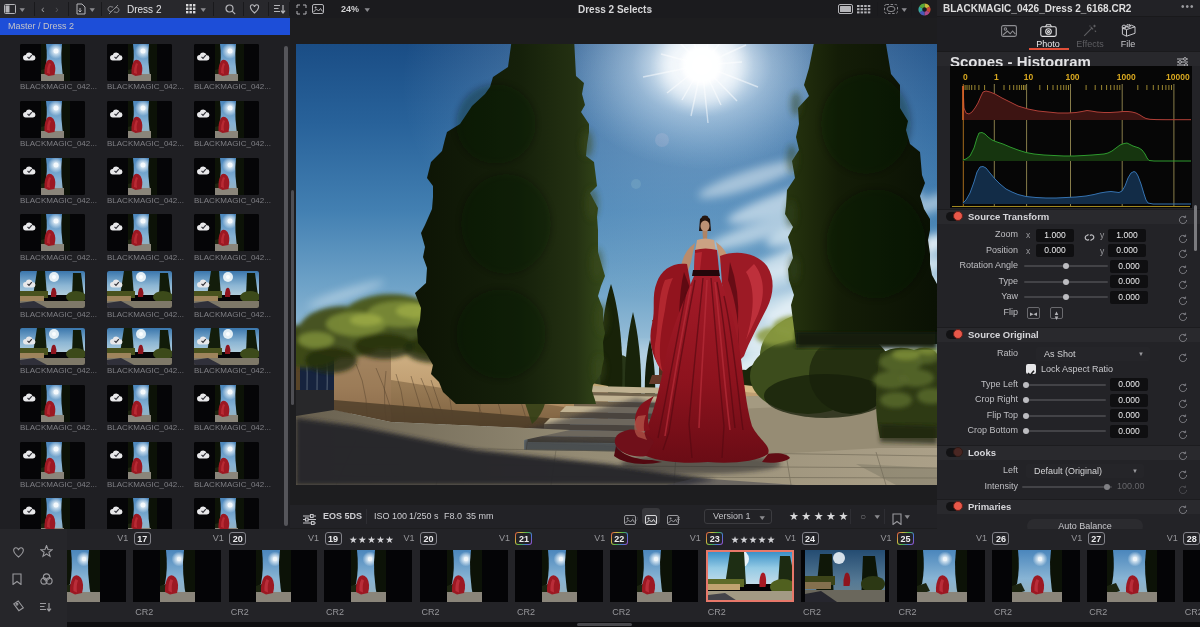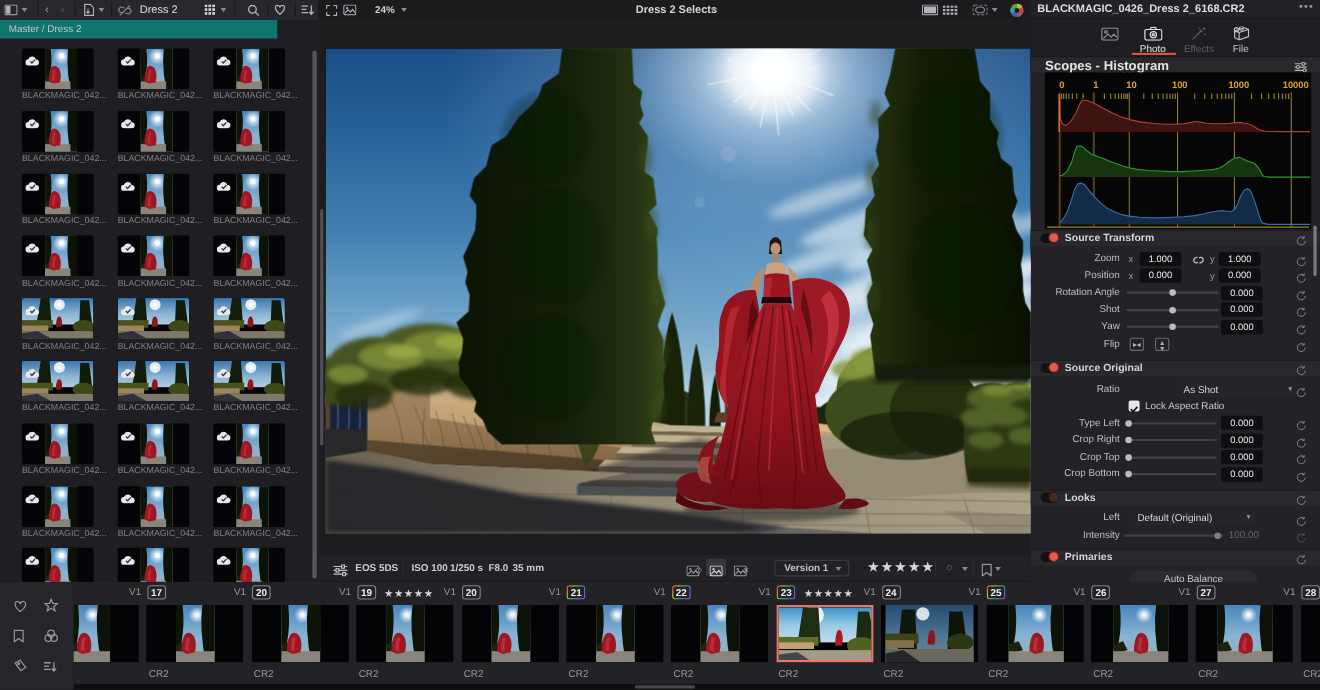--- a/index.html
+++ b/index.html
@@ -5,25 +5,25 @@
 * { margin:0; padding:0; box-sizing:border-box; }
 html,body { width:1200px; height:627px; background:#1d1d1f; font-family:"Liberation Sans", sans-serif; overflow:hidden; }
 #app { position:relative; width:1200px; height:627px; overflow:hidden; }
 #topbar { position:absolute; left:0; top:0; width:1200px; height:18px; background:#1b1b1e; }
 #topbar-left { position:absolute; left:0; top:0; width:290px; height:18px; background:#28282c; }
 #topbar-right { position:absolute; left:937px; top:0; width:263px; height:18px; background:#222226; }
 .tbi { position:absolute; top:0; height:18px; display:flex; align-items:center; color:#b4b4b8; font-size:9px; }
 .sep { position:absolute; top:2px; width:1px; height:14px; background:#19191c; }
 .chev { font-size:6.5px; color:#8a8a8e; transform:scaleX(1.4); display:inline-block; }
 #leftpanel { position:absolute; left:0; top:18px; width:290px; height:511px; background:#1f1f23; overflow:hidden; }
-#breadcrumb { position:absolute; left:0; top:0; width:252px; height:17px; background:#0f766e; color:#c4c4c8; font-size:9px; line-height:17px; padding-left:8px; }
+#breadcrumb { position:absolute; left:0; top:0; width:290px; height:17px; background:#1d4ed8; color:#c4c4c8; font-size:9px; line-height:17px; padding-left:8px; }
 .gthumb { position:absolute; width:65px; height:37px; background:#060608; border-radius:2px; overflow:hidden; }
 .glabel { position:absolute; width:72px; font-size:8px; color:#7f7f84; white-space:nowrap; }
 #lscroll { position:absolute; left:284px; top:28px; width:4px; height:480px; background:#55555a; border-radius:2px; }
-#photoarea { position:absolute; left:290px; top:18px; width:647px; height:511px; background:#1d1d1f;font-weight:bold; }
+#photoarea { position:absolute; left:290px; top:18px; width:647px; height:511px; background:#1d1d1f; }
 #photo { position:absolute; left:6px; top:26px; width:641px; height:441px; background:#000; }
 #phototools { position:absolute; left:0px; top:487px; width:647px; height:23px; background:#222226; }
 .ptxt { position:absolute; top:0; height:23px; line-height:23px; font-size:9px; color:#cdcdd1; }
 #rightpanel { position:absolute; left:937px; top:0px; width:263px; height:529px; background:#232327; overflow:hidden; }
 .sechead { position:absolute; left:937px; width:263px; height:15px; background:#29292d; border-top:1px solid #1c1c1f; }
 .toggle { position:absolute; left:946px; width:16px; height:9px; background:#121214; border-radius:5px; }
 .toggle i { position:absolute; right:-1px; top:-1px; width:10px; height:10px; border-radius:50%; background:#e8584a; border:1px solid #69201a; }
 .toggle.off i { background:#4a2723; border-color:#301a16; }
 .rlabel { position:absolute; font-size:9px; color:#bfbfc3; text-align:right; width:90px; }
 .vbox { position:absolute; width:38px; height:13px; background:#0f0f11; border-radius:2px; color:#ececee; font-size:8.5px; text-align:center; line-height:13px; }
@@ -1306,21 +1306,21 @@
           <path d="M2.4 4 L11.3 1.2 L15 2.8 L15 9.3 L6.5 12.2 L2.4 10.2 Z"></path>
           <path d="M2.4 4 L6.5 5.6 L6.5 12.2 M6.5 5.6 L15 2.8"></path>
           <circle cx="4" cy="3" r="1.9"></circle>
           <circle cx="8.5" cy="1.8" r="1.7"></circle>
         </g>
       </svg>
     </div>
 <div style="position:absolute;left:1106px;top:39px;width:44px;text-align:center;font-size:9px;color:#c6c6ca">File</div>
 <div style="position:absolute;left:1029px;top:47.5px;width:40px;height:2px;background:#e04f39"></div>
 <div style="position:absolute;left:937px;top:51px;width:263px;height:15px;background:#28282c;border-top:1px solid #1a1a1c"></div>
-<div style="position:absolute;left:950px;top:52.5px;font-size:12px;font-weight:bold;color:#e2e2e4">Scopes - Histogram</div>
+<div style="position:absolute;left:950px;top:52.5px;font-size:15px;font-weight:bold;color:#e2e2e4">Scopes - Histogram</div>
 <div style="position:absolute;left:1176px;top:53px"><svg width="13" height="10" viewBox="0 0 13 10" style="">
         <g stroke="#b4b4b8" stroke-width="1" fill="none">
           <path d="M1 2 h11 M1 5 h11 M1 8 h11"></path>
           <circle cx="9" cy="2" r="1.4" fill="#232327"></circle>
           <circle cx="4" cy="5" r="1.4" fill="#232327"></circle>
           <circle cx="10" cy="8" r="1.4" fill="#232327"></circle>
         </g>
       </svg></div>
 <div style="position:absolute;left:950px;top:66px;width:242px;height:142px;background:#050505"><svg width="242" height="142" viewBox="0 0 242 142">
         <rect width="242" height="142" fill="#060606"></rect>
@@ -1426,21 +1426,21 @@
 <div class="rlabel" style="left:928px;top:260px">Rotation Angle</div>
 <div class="slider" style="left:1024px;top:265px;width:84px"></div>
 <div class="sdot" style="background:#bcbcc0;position:absolute;top:263px;left:1063px"></div>
 <div class="vbox" style="left:1110px;top:259.5px">0.000</div>
 <div style="position:absolute;left:1178px;top:260.5px"><svg width="10" height="10" viewBox="0 0 10 10" style="">
         <g stroke="#85858a" stroke-width="0.9" fill="none">
           <path d="M8.6 5 a3.6 3.6 0 1 1 -1.2 -2.7"></path>
           <path d="M7.6 0.6 L7.6 2.6 L5.6 2.6"></path>
         </g>
       </svg></div>
-<div class="rlabel" style="left:928px;top:275.5px">Shot</div>
+<div class="rlabel" style="left:928px;top:275.5px">Type</div>
 <div class="slider" style="left:1024px;top:280.5px;width:84px"></div>
 <div class="sdot" style="background:#bcbcc0;position:absolute;top:278.5px;left:1063px"></div>
 <div class="vbox" style="left:1110px;top:275.0px">0.000</div>
 <div style="position:absolute;left:1178px;top:276.0px"><svg width="10" height="10" viewBox="0 0 10 10" style="">
         <g stroke="#85858a" stroke-width="0.9" fill="none">
           <path d="M8.6 5 a3.6 3.6 0 1 1 -1.2 -2.7"></path>
           <path d="M7.6 0.6 L7.6 2.6 L5.6 2.6"></path>
         </g>
       </svg></div>
 <div class="rlabel" style="left:928px;top:291px">Yaw</div>
@@ -1470,21 +1470,21 @@
       <i></i>
     </div>
 <div style="position:absolute;left:968px;top:329px;font-size:9.5px;font-weight:bold;color:#d6d6da">Source Original</div>
 <div style="position:absolute;left:1178px;top:329px"><svg width="10" height="10" viewBox="0 0 10 10" style="">
         <g stroke="#85858a" stroke-width="0.9" fill="none">
           <path d="M8.6 5 a3.6 3.6 0 1 1 -1.2 -2.7"></path>
           <path d="M7.6 0.6 L7.6 2.6 L5.6 2.6"></path>
         </g>
       </svg></div>
 <div class="rlabel" style="left:928px;top:348px">Ratio</div>
-<div class="ddown" style="left:1068px;top:347px;width:114px">As Shot<span class="dc">▼</span></div>
+<div class="ddown" style="left:1036px;top:347px;width:114px">As Shot<span class="dc">▼</span></div>
 <div style="position:absolute;left:1178px;top:348.5px"><svg width="10" height="10" viewBox="0 0 10 10" style="">
         <g stroke="#85858a" stroke-width="0.9" fill="none">
           <path d="M8.6 5 a3.6 3.6 0 1 1 -1.2 -2.7"></path>
           <path d="M7.6 0.6 L7.6 2.6 L5.6 2.6"></path>
         </g>
       </svg></div>
 <div style="position:absolute;left:1026px;top:363.5px;width:10px;height:10px;background:#e6e6e8;border-radius:2px"><svg width="10" height="10">
         <path d="M2 5 L4.2 7.2 L8 2.8" stroke="#1a1a1c" stroke-width="1.6" fill="none"></path>
       </svg></div>
 <div style="position:absolute;left:1041px;top:363.5px;font-size:9px;color:#c8c8cc">Lock Aspect Ratio</div>
@@ -1501,21 +1501,21 @@
 <div class="rlabel" style="left:928px;top:394px">Crop Right</div>
 <div class="slider" style="left:1024px;top:399px;width:82px"></div>
 <div class="sdot" style="background:#bcbcc0;position:absolute;top:397px;left:1023px"></div>
 <div class="vbox" style="left:1110px;top:393.5px">0.000</div>
 <div style="position:absolute;left:1178px;top:394.5px"><svg width="10" height="10" viewBox="0 0 10 10" style="">
         <g stroke="#85858a" stroke-width="0.9" fill="none">
           <path d="M8.6 5 a3.6 3.6 0 1 1 -1.2 -2.7"></path>
           <path d="M7.6 0.6 L7.6 2.6 L5.6 2.6"></path>
         </g>
       </svg></div>
-<div class="rlabel" style="left:928px;top:409.5px">Crop Top</div>
+<div class="rlabel" style="left:928px;top:409.5px">Flip Top</div>
 <div class="slider" style="left:1024px;top:414.5px;width:82px"></div>
 <div class="sdot" style="background:#bcbcc0;position:absolute;top:412.5px;left:1023px"></div>
 <div class="vbox" style="left:1110px;top:409.0px">0.000</div>
 <div style="position:absolute;left:1178px;top:410.0px"><svg width="10" height="10" viewBox="0 0 10 10" style="">
         <g stroke="#85858a" stroke-width="0.9" fill="none">
           <path d="M8.6 5 a3.6 3.6 0 1 1 -1.2 -2.7"></path>
           <path d="M7.6 0.6 L7.6 2.6 L5.6 2.6"></path>
         </g>
       </svg></div>
 <div class="rlabel" style="left:928px;top:425px">Crop Bottom</div>

